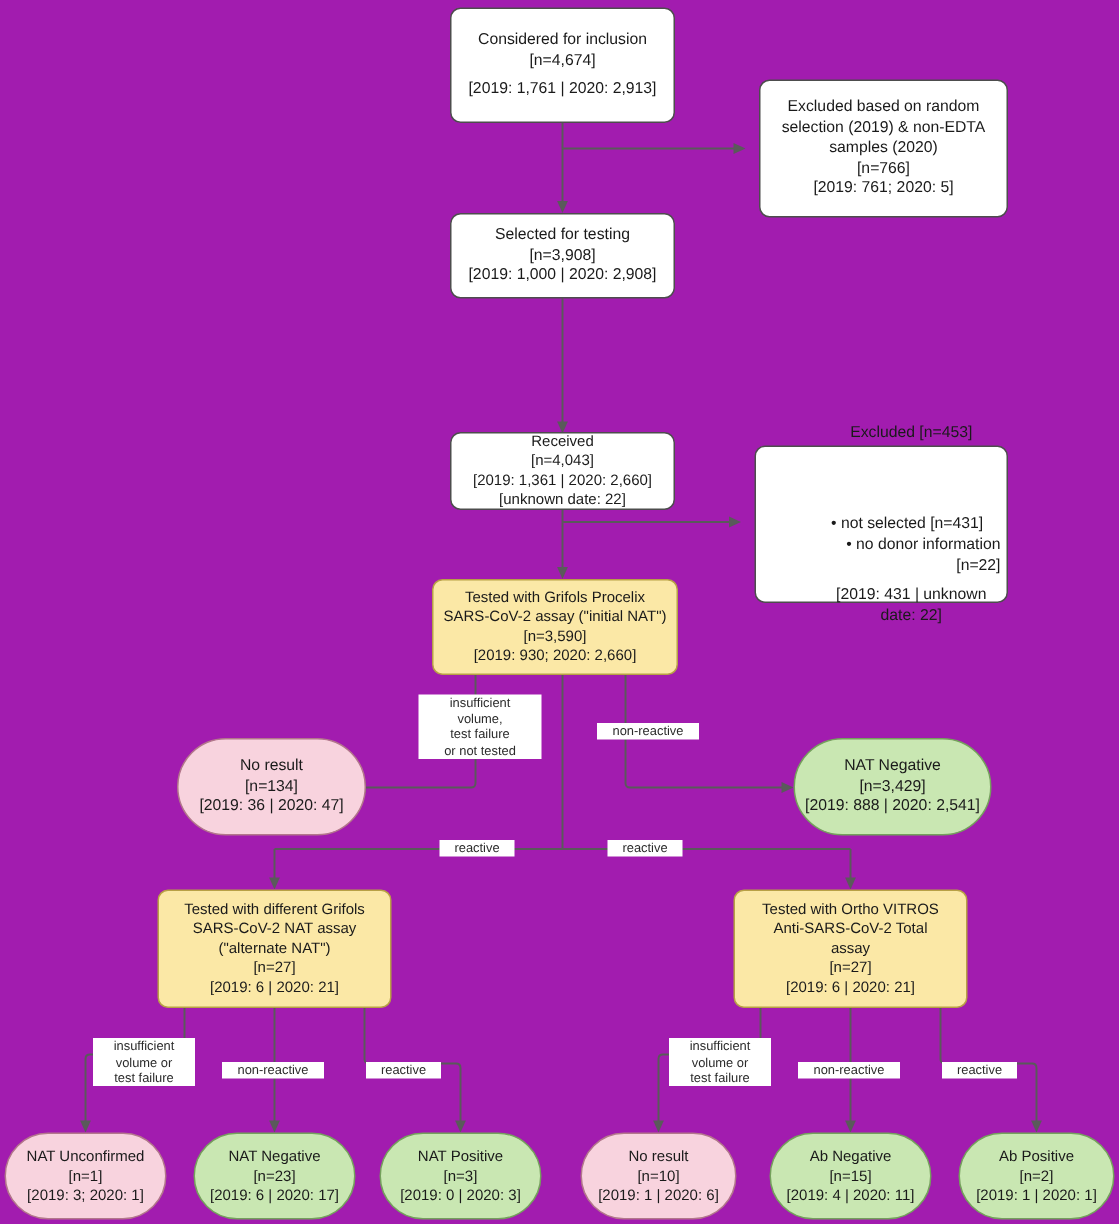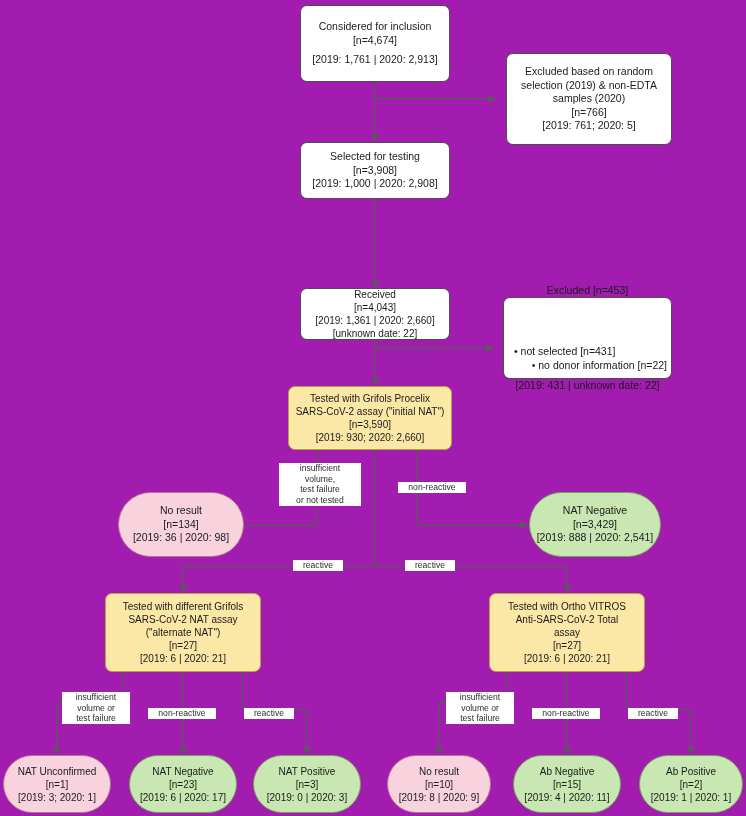--- a/index.html
+++ b/index.html
@@ -117,21 +117,21 @@
 
   <div class="node rect" style="left:300px;top:288px;width:150px;height:52px;">
     <div class="txt">
       <div class="l2">Received</div>
       <div class="l2">[n=4,043]</div>
       <div class="l2">[2019: 1,361 | 2020: 2,660]</div>
       <div class="l2">[unknown date: 22]</div>
     </div>
   </div>
 
-  <div class="node rect" style="left:503px;top:297px;width:169px;height:82px;">
+  <div class="node rect" style="left:503px;top:297px;width:169px;height:105px;padding-left:40px;">
     <div class="txt" style="text-align:center;">
       <div class="l1">Excluded [n=453]</div>
       <span class="sp"></span>
       <div class="l1" style="text-align:left;padding-left:6px;margin-top:42px;">• not selected [n=431]</div>
       <div class="l1" style="text-align:right;padding-left:6px;">• no donor information  [n=22]</div>
       <span class="sp"></span>
       <div class="l1">[2019: 431 | unknown date: 22]</div>
     </div>
   </div>
 
@@ -141,21 +141,21 @@
       <div class="l2">SARS-CoV-2 assay ("initial NAT")</div>
       <div class="l2">[n=3,590]</div>
       <div class="l2">[2019: 930; 2020: 2,660]</div>
     </div>
   </div>
 
   <div class="node pill fill-pink" style="left:118px;top:492px;width:126px;height:65px;">
     <div class="txt">
       <div class="l1">No result</div>
       <div class="l1">[n=134]</div>
-      <div class="l1">[2019: 36 | 2020: 98]</div>
+      <div class="l1">[2019: 36 | 2020: 47]</div>
     </div>
   </div>
 
   <div class="node pill fill-green" style="left:529px;top:492px;width:132px;height:65px;">
     <div class="txt">
       <div class="l1">NAT Negative</div>
       <div class="l1">[n=3,429]</div>
       <div class="l1">[2019: 888 | 2020: 2,541]</div>
     </div>
   </div>
@@ -201,21 +201,21 @@
       <div class="l2">NAT Positive</div>
       <div class="l2">[n=3]</div>
       <div class="l2">[2019: 0 | 2020: 3]</div>
     </div>
   </div>
 
   <div class="node pill fill-pink" style="left:387px;top:755px;width:104px;height:58px;">
     <div class="txt">
       <div class="l2">No result</div>
       <div class="l2">[n=10]</div>
-      <div class="l2">[2019: 8 | 2020: 9]</div>
+      <div class="l2">[2019: 1 | 2020: 6]</div>
     </div>
   </div>
 
   <div class="node pill fill-green" style="left:513px;top:755px;width:108px;height:58px;">
     <div class="txt">
       <div class="l2">Ab Negative</div>
       <div class="l2">[n=15]</div>
       <div class="l2">[2019: 4 | 2020: 11]</div>
     </div>
   </div>

